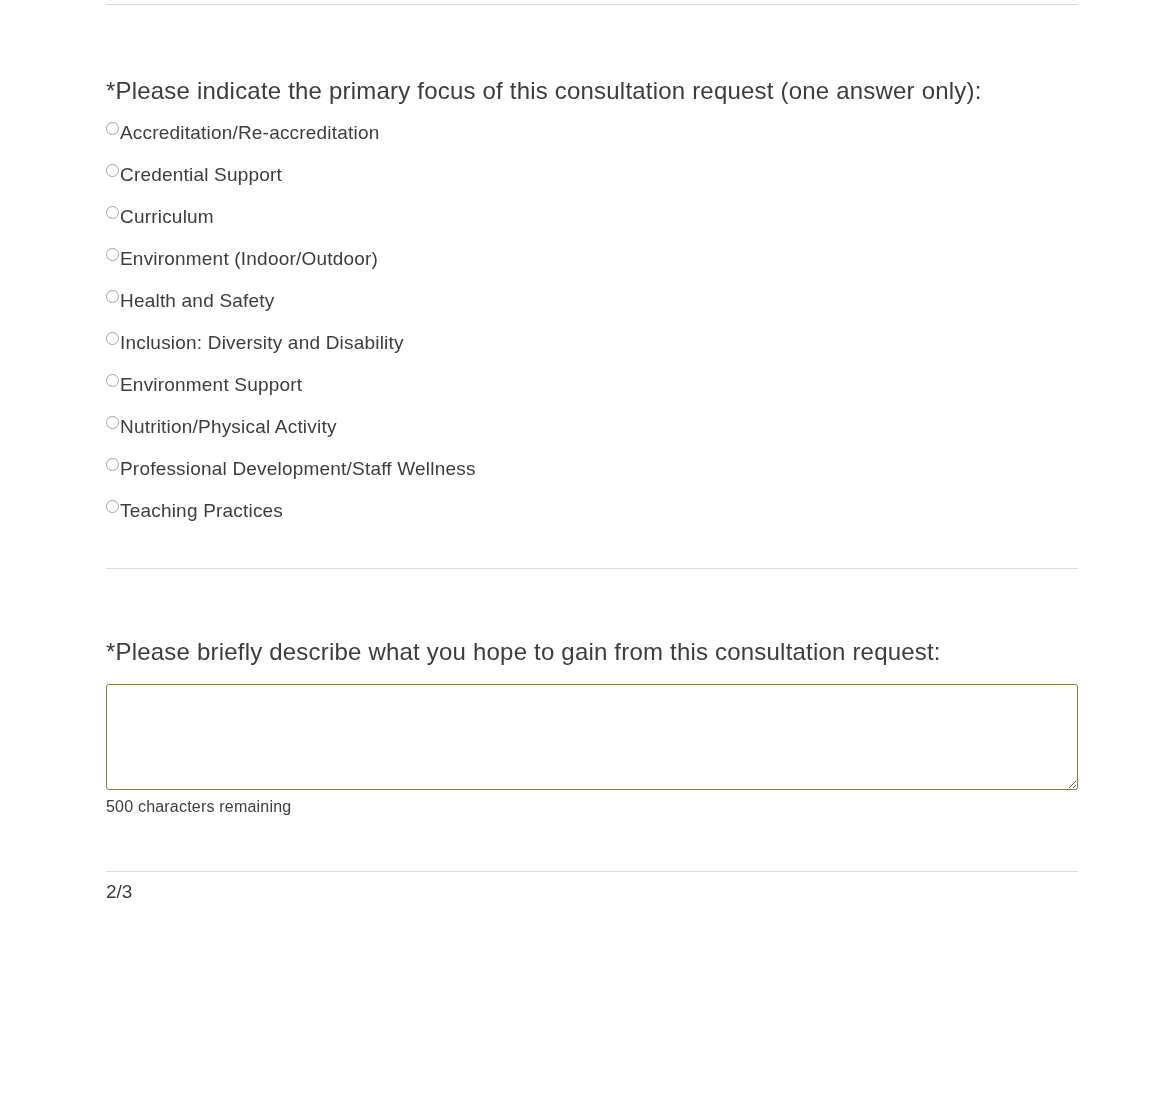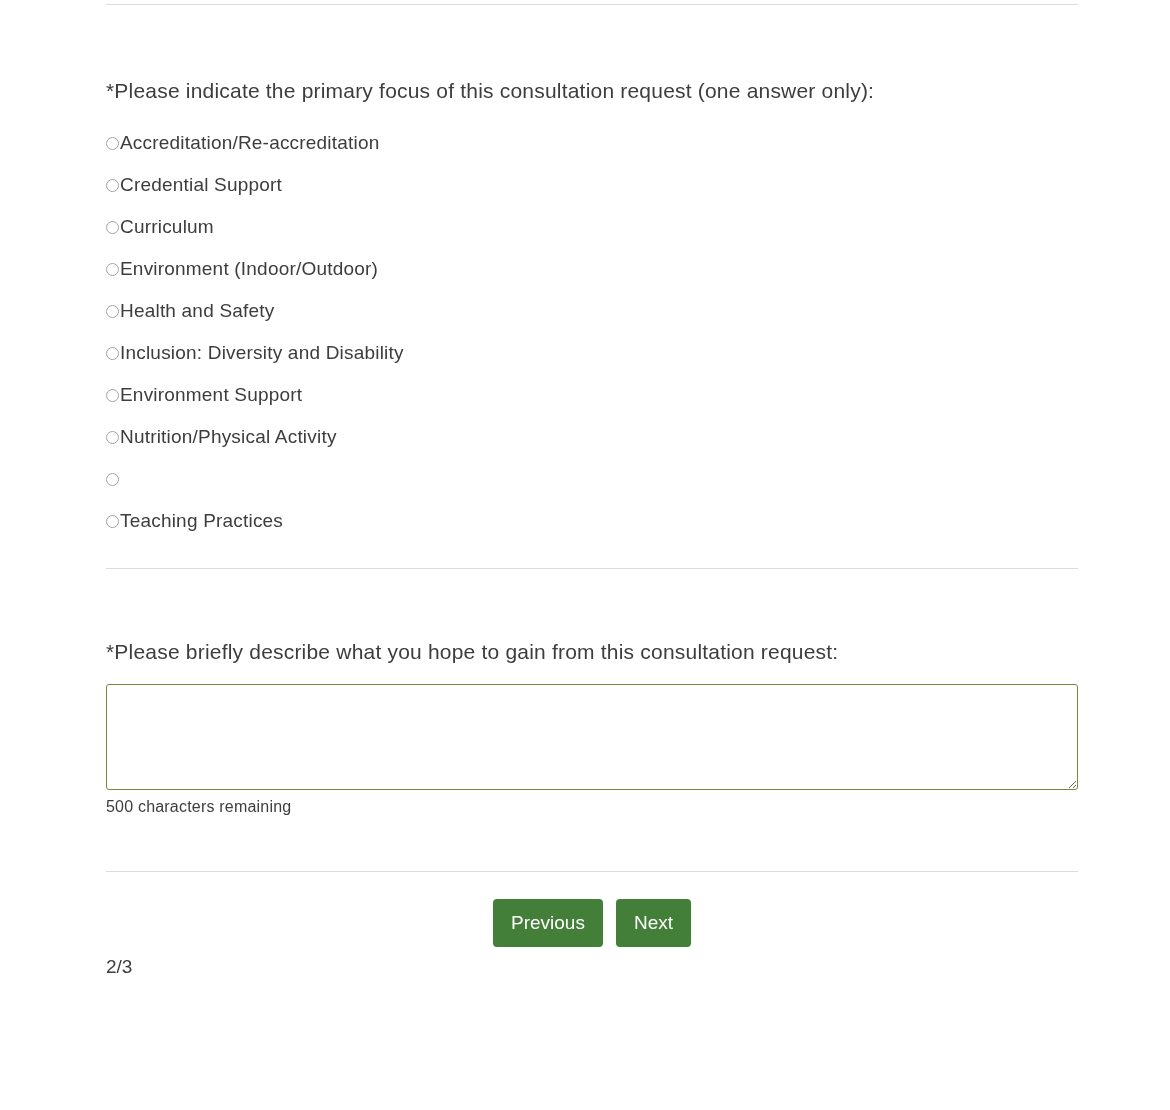--- a/index.html
+++ b/index.html
@@ -20,32 +20,31 @@
     width: 972px;
     margin-left: 106px;
   }
   .divider {
     border: none;
     border-top: 1px solid #dcdcdc;
     margin: 0;
     width: 100%;
   }
   .q-title {
-    font-size: 21px;
+    font-size: 24px;
     line-height: 28px;
     letter-spacing: 0.2px;
   }
   .q-title.first { margin-top: 72px; }
   .q-title.second { margin-top: 69px; }
   .options {
     margin-top: 17px;
   }
   .option-row {
     display: flex;
-    align-items: center;
     height: 42px;
     cursor: pointer;
   }
   .radio-circle {
     display: inline-block;
     width: 13px;
     height: 13px;
     border: 1.5px solid #a3a3a3;
     border-radius: 50%;
     background: #ffffff;
@@ -138,39 +137,36 @@
           <div class="option-row">
             <span class="radio-circle"></span>
             <span class="option-label">Environment Support</span>
           </div>
           <div class="option-row">
             <span class="radio-circle"></span>
             <span class="option-label">Nutrition/Physical Activity</span>
           </div>
           <div class="option-row">
             <span class="radio-circle"></span>
+            <span class="option-label">Professional Development/Staff Wellness</span>
           </div>
           <div class="option-row">
             <span class="radio-circle"></span>
             <span class="option-label">Teaching Practices</span>
           </div>
         </div>
     </div>
 
     <hr class="divider after-options">
 
     <div class="question">
       <div class="q-title second">*Please briefly describe what you hope to gain from this consultation request:</div>
       <textarea class="describe-textarea" style=""></textarea>
       <div class="char-counter">500 characters remaining</div>
     </div>
 
     <hr class="divider before-nav">
 
-    <div class="nav-buttons">
-      <button class="nav-btn">Previous</button>
-      <button class="nav-btn">Next</button>
-    </div>
 
     <div class="pagination">2/3</div>
 
   </div>
 </div>
 
 </body></html>

